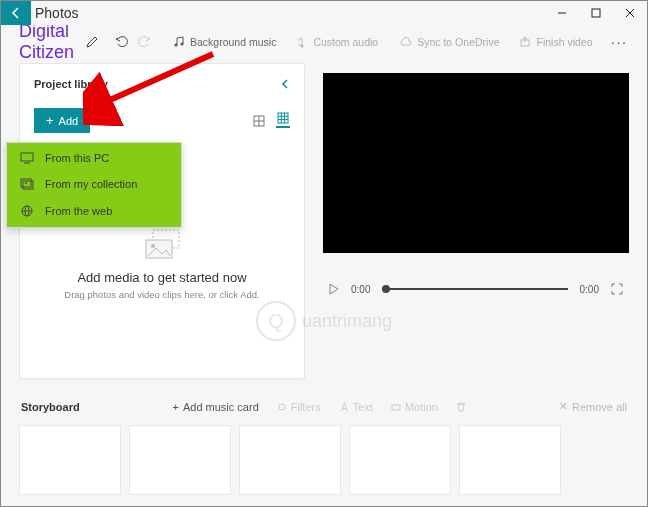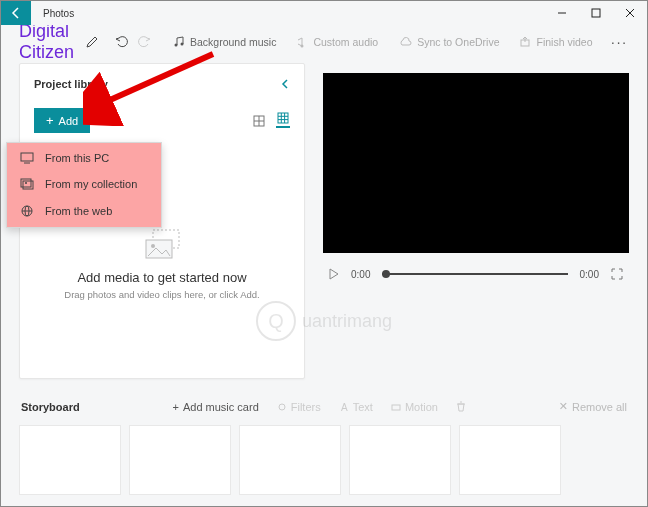--- a/index.html
+++ b/index.html
@@ -1,21 +1,21 @@
 <!DOCTYPE html>
 <html><head>
 <meta charset="utf-8">
 <style>
 * { box-sizing: border-box; margin: 0; padding: 0; font-family: "Segoe UI", sans-serif; }
 body { width: 648px; height: 507px; background: #f5f6f7; position: relative; overflow: hidden; border: 1px solid #888; }
 
 
 .titlebar { height: 24px; display: flex; align-items: center; background: #f5f6f7; position: relative; }
 .back-btn { width: 30px; height: 24px; background: #0a8e9c; display: flex; align-items: center; justify-content: center; color: #fff; }
-.app-title { font-size: 10px; color: #333; padding-left: 12px; }
+.app-title { font-size: 14px; color: #333; padding-left: 4px; }
 .win-controls { position: absolute; right: 0; top: 0; display: flex; }
 .win-controls > div { width: 34px; height: 24px; display: flex; align-items: center; justify-content: center; font-size: 10px; color: #222; }
 
 
 .toolbar { height: 34px; display: flex; align-items: center; padding: 0 18px; gap: 8px; font-size: 11px; color: #555; }
 .proj-name { font-size: 18px; color: #6d28d9; font-weight: 400; margin-right: 3px; }
 .tool-ico { width: 22px; display: flex; align-items: center; justify-content: center; color: #444; }
 .tool-btn { display: flex; align-items: center; gap: 5px; padding: 3px 6px; color: #666; font-size: 10.5px; white-space: nowrap; }
 .tool-btn.disabled { color: #aaa; }
 .more { font-size: 14px; letter-spacing: 1px; color: #555; padding: 0 4px; }
@@ -32,28 +32,28 @@
 .add-btn { background: #0a8e9c; color: #fff; font-size: 11px; padding: 6px 12px; display: flex; align-items: center; gap: 5px; }
 .view-toggle { display: flex; gap: 10px; align-items: center; }
 .vt { width: 14px; height: 14px; display: flex; align-items: center; justify-content: center; color: #555; }
 .vt.active { color: #0a8e9c; border-bottom: 2px solid #0a8e9c; padding-bottom: 3px; }
 .empty-state { flex: 1; display: flex; flex-direction: column; align-items: center; justify-content: center; text-align: center; margin-top: 30px; }
 .empty-ico { width: 40px; height: 32px; margin-bottom: 10px; position: relative; }
 .empty-title { font-size: 13px; color: #333; margin-bottom: 4px; }
 .empty-sub { font-size: 9.5px; color: #888; text-align: center; }
 
 
-.dropdown { position: absolute; top: 78px; left: -14px; width: 156px; background: #fca5a5; border: 1px solid #d8d8d8; box-shadow: 0 3px 8px rgba(0,0,0,0.18); padding: 2px 0; z-index: 20; }
+.dropdown { position: absolute; top: 78px; left: -14px; width: 176px; background: #84cc16; border: 1px solid #d8d8d8; box-shadow: 0 3px 8px rgba(0,0,0,0.18); padding: 2px 0; z-index: 20; }
 .dd-item { display: flex; align-items: center; gap: 10px; padding: 7px 12px; font-size: 11px; color: #333; }
 .dd-ico { width: 16px; display: flex; align-items: center; justify-content: center; color: #444; }
 
 
 .right-panel { flex: 1; display: flex; flex-direction: column; }
 .preview { width: 100%; height: 180px; background: #000; margin-top: 10px; }
-.controls { display: flex; align-items: center; gap: 12px; margin-top: 15px; padding: 0 6px; font-size: 10px; color: #555; }
+.controls { display: flex; align-items: center; gap: 12px; margin-top: 30px; padding: 0 6px; font-size: 10px; color: #555; }
 .play { font-size: 11px; color: #666; }
 .seek { flex: 1; height: 2px; background: #444; position: relative; }
 .seek::before { content: ""; position: absolute; left: 0; top: -3px; width: 8px; height: 8px; border-radius: 50%; background: #444; }
 .expand { font-size: 12px; color: #666; }
 
 
 .arrow { position: absolute; top: 45px; left: 82px; z-index: 30; pointer-events: none; }
 
 
 .storyboard { margin: 8px 18px 0 18px; }

